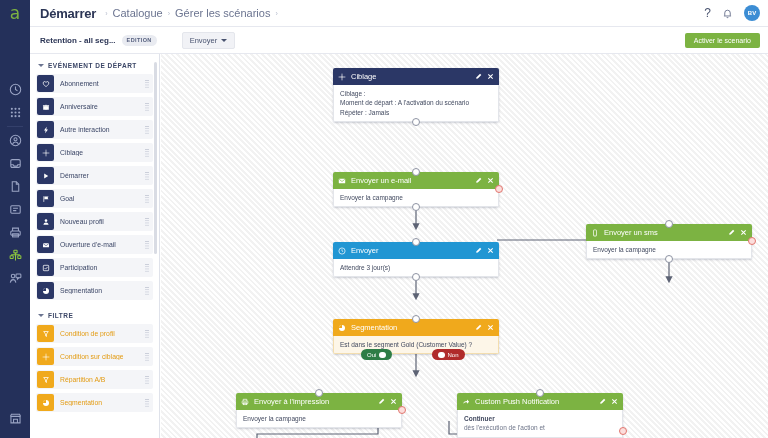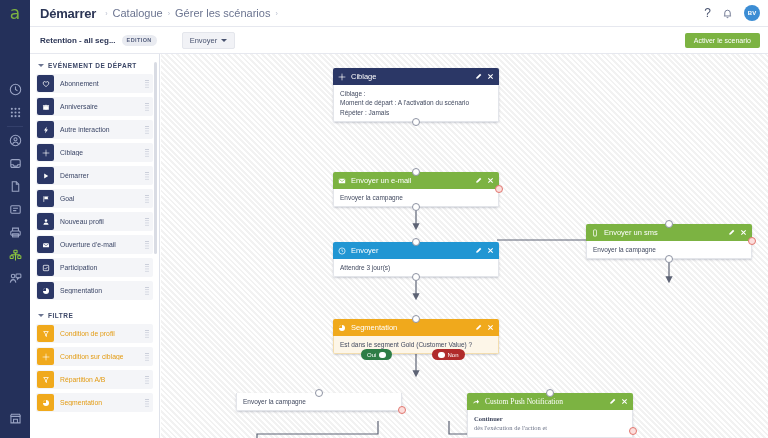--- a/index.html
+++ b/index.html
@@ -597,28 +597,50 @@
         <span>Oui</span>
         <span class="dot"></span>
       </span>
       <span class="branch non" style="left:99px; bottom:-6px;">
         <span class="dot"></span>
         <span>Non</span>
       </span>
     </div>
 
     <div class="node nd-green" style="left:75px; top:339px; width:166px;">
+      <div class="node-hd">
+        <span class="n-ico">
+            <svg viewBox="0 0 16 16" fill="none" stroke="currentColor" stroke-width="1.4">
+              <path d="M4.4 6.2V2.6h7.2v3.6"></path>
+              <rect x="2.2" y="6.2" width="11.6" height="5" rx="1"></rect>
+              <rect x="4.4" y="9.6" width="7.2" height="3.8"></rect>
+            </svg>
+          </span>
+        <span class="node-title">Envoyer à l'impression</span>
+        <span class="n-act">
+          <span>
+              <svg viewBox="0 0 16 16" fill="currentColor">
+                <path d="M11.6 1.6l2.8 2.8-8 8-3.6.8.8-3.6z"></path>
+              </svg>
+            </span>
+          <span>
+              <svg viewBox="0 0 16 16" fill="none" stroke="currentColor" stroke-width="2.4">
+                <path d="M3 3l10 10M13 3L3 13"></path>
+              </svg>
+            </span>
+        </span>
+      </div>
       <div class="node-bd">
         <div>Envoyer la campagne</div>
       </div>
       <span class="port" style="left:79px; top:-4px;"></span>
       <span class="port out-red" style="right:-4px; top:13px;"></span>
     </div>
 
-    <div class="node nd-green" style="left:306px; top:339px; width:166px;font-family:Liberation Serif, serif;">
+    <div class="node nd-green" style="left:296px; top:339px; width:166px;">
       <div class="node-hd">
         <span class="n-ico">
             <svg viewBox="0 0 16 16" fill="currentColor">
               <path d="M2 11.6c1.4-4 4.6-5.4 8-5.4V3.2l4.2 4.2L10 11.6V8.6c-3 0-5.4.6-8 3z"></path>
             </svg>
           </span>
         <span class="node-title">Custom Push Notification</span>
         <span class="n-act">
           <span>
               <svg viewBox="0 0 16 16" fill="currentColor">

